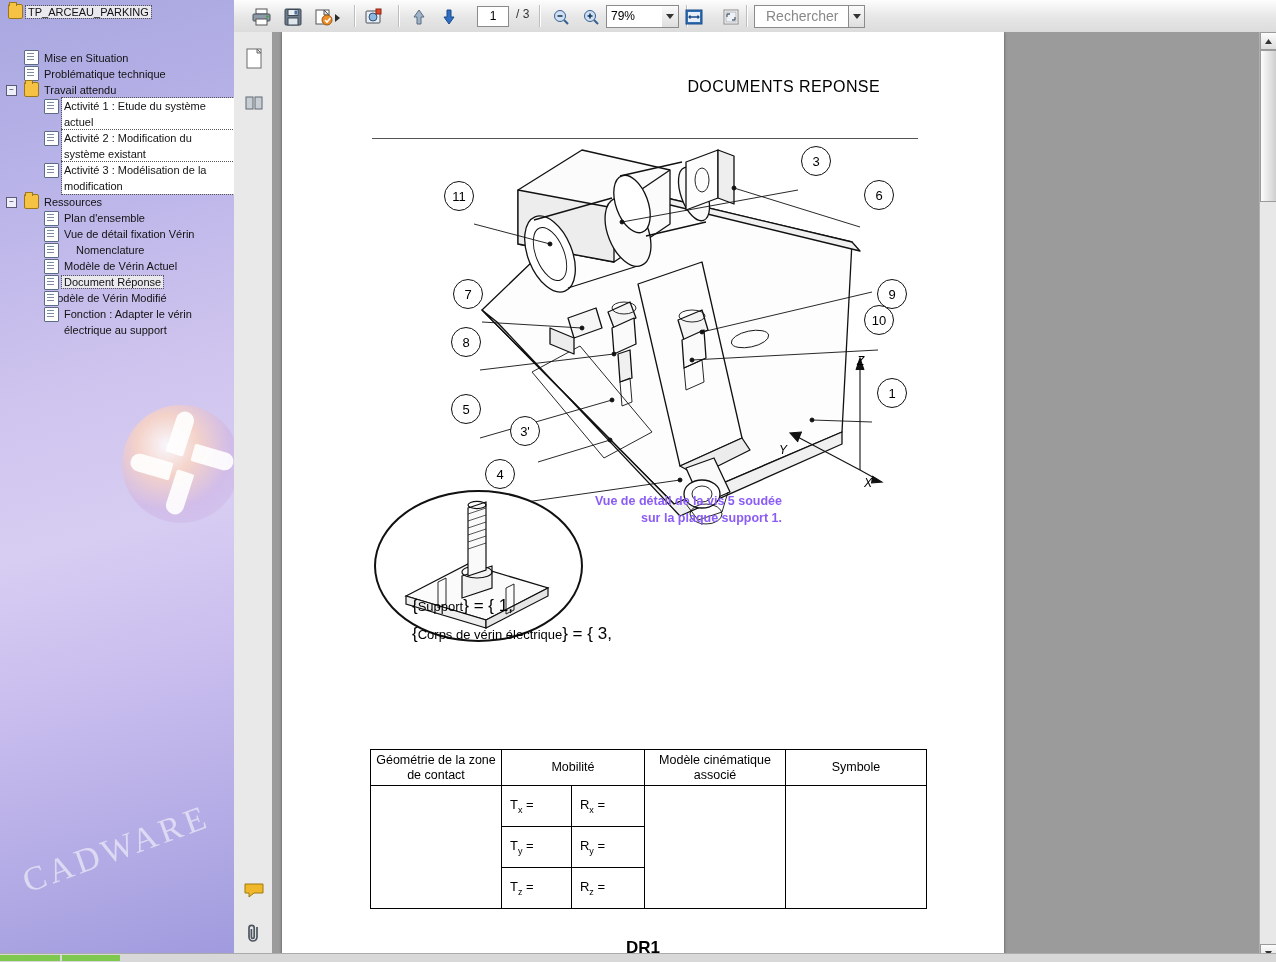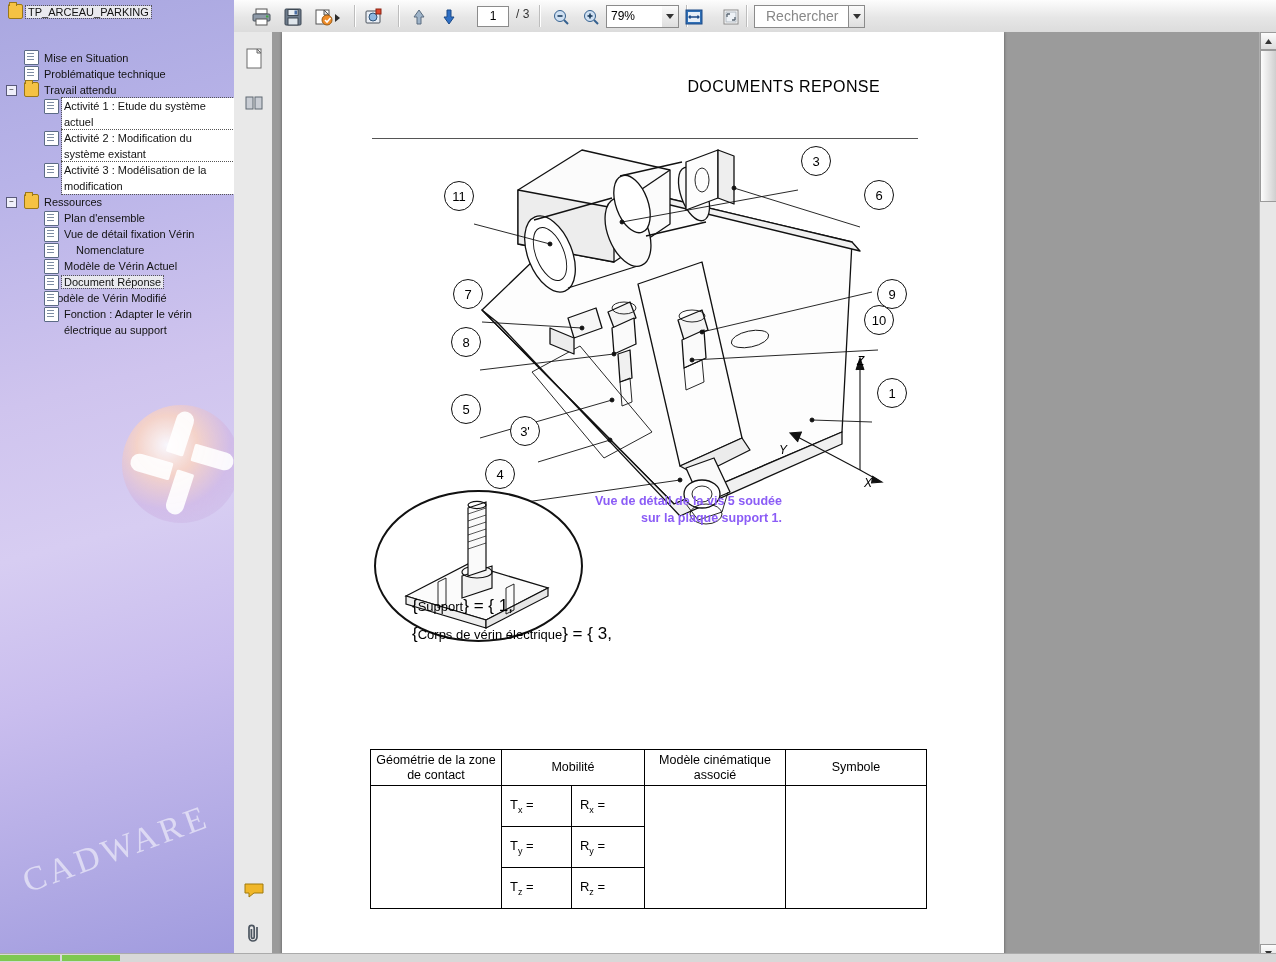--- a/index.html
+++ b/index.html
@@ -804,20 +804,21 @@
             <td class="cellmob">T<sub>y</sub> =</td>
             <td class="cellmob">R<sub>y</sub> =</td>
           </tr>
           <tr>
             <td class="cellmob">T<sub>z</sub> =</td>
             <td class="cellmob">R<sub>z</sub> =</td>
           </tr>
         </tbody>
       </table>
 
+      <div id="page-footer">DR1</div>
     </div>
 
     <div id="vscroll">
       <div class="vs-btn" style="top:0;">
         <svg width="7" height="5" viewBox="0 0 7 5">
             <path d="M3.5 0 L7 5 L0 5 Z" fill="#333"></path>
           </svg>
       </div>
       <div id="vs-thumb"></div>
       <div class="vs-btn" style="bottom:0;top:auto;">

